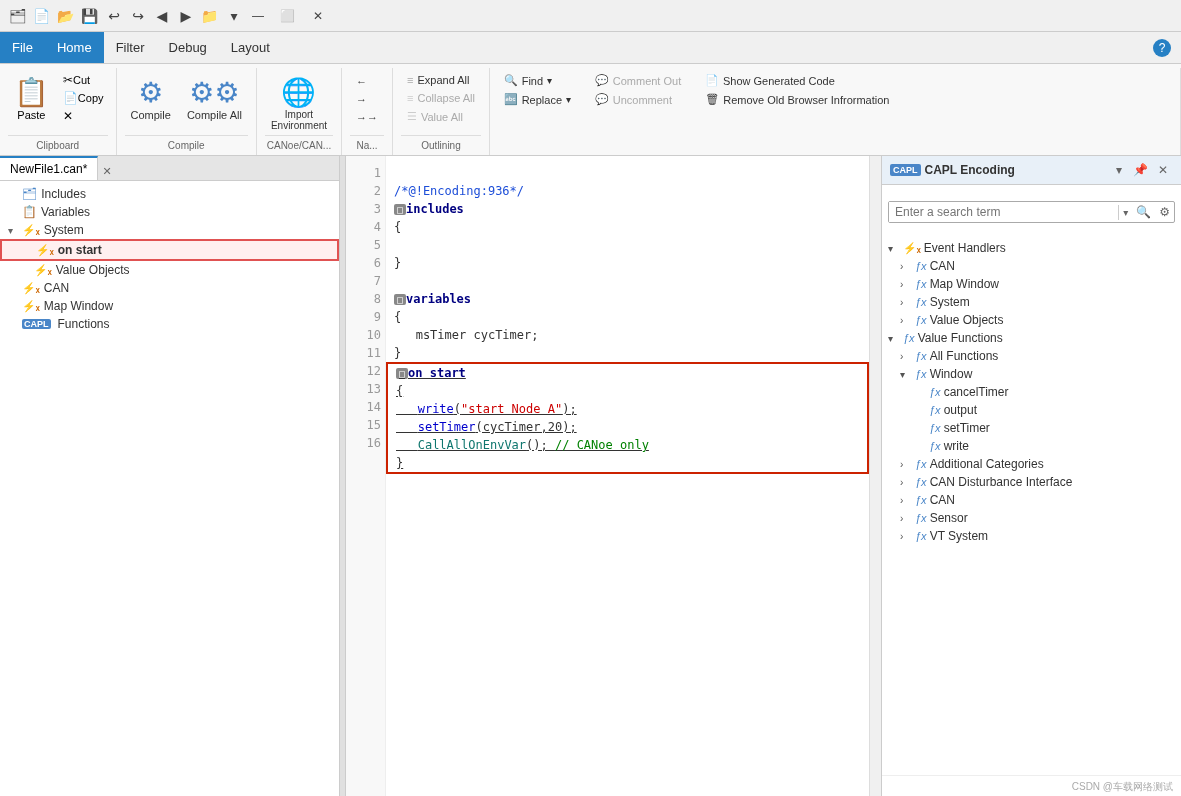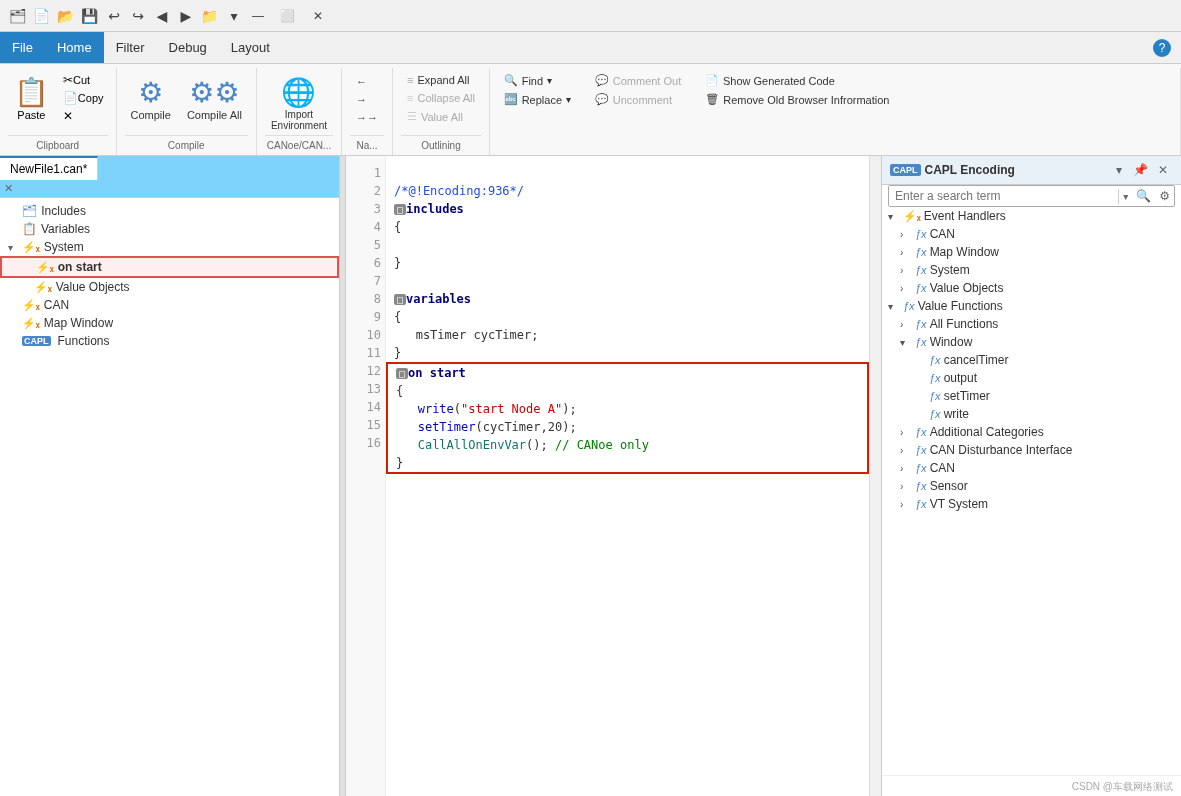--- a/index.html
+++ b/index.html
@@ -41,21 +41,21 @@
     
     .edit-btns { display: flex; flex-direction: column; gap: 2px; }
     .edit-btn { display: flex; align-items: center; gap: 4px; padding: 2px 6px; cursor: pointer; font-size: 11px; color: #333; }
     .edit-btn.disabled { color: #aaa; cursor: default; }
 
     
     .main-area { display: flex; height: calc(796px - 32px - 32px - 90px); }
 
     
     .left-panel { width: 340px; background: white; border-right: 1px solid #ccc; display: flex; flex-direction: column; }
-    .tab-bar { display: flex; background: #7dd3fc; border-bottom: 1px solid #ccc; align-items: flex-start; flex-direction: column; }
+    .tab-bar { display: flex; background: #e5e5e5; border-bottom: 1px solid #ccc; align-items: flex-end; }
     .tab { padding: 4px 10px; font-size: 12px; cursor: pointer; border-right: 1px solid #ccc; background: white; border-top: 2px solid #2680c4; }
     .tab-close { padding: 2px 4px; cursor: pointer; color: #666; font-size: 11px; }
 
     
     .tree { flex: 1; overflow-y: auto; padding: 4px 0; }
     .tree-item { display: flex; align-items: center; padding: 2px 8px; cursor: pointer; font-size: 12px; color: #333; gap: 4px; }
     .tree-item.selected { background: #cce5f5; border: 2px solid #e05252; }
     .tree-item.indent1 { padding-left: 20px; }
     .tree-toggle { font-size: 10px; color: #666; width: 10px; }
     .tree-label { font-size: 12px; }
@@ -317,21 +317,21 @@
 <span style="color:#1d4ed8;">/*@!Encoding:936*/</span>
 <span style="color:white;background:#888;padding:0 3px;font-size:10px;border-radius:2px;">□</span><span style="color:#000080;font-weight:bold;">includes</span>
 {
 
 }
 
 <span style="color:white;background:#888;padding:0 3px;font-size:10px;border-radius:2px;">□</span><span style="color:#000080;font-weight:bold;">variables</span>
 {
    msTimer cycTimer;
 }
-<div style="border:2px solid #cc2200;margin-left:-8px;padding:0 8px;display:inline-block;width:calc(100% + 16px);background:white;"><span style="color:white;background:#888;padding:0 3px;font-size:10px;border-radius:2px;">□</span><span style="color:#000080;font-weight:bold;">on start</span>
+<div style="border:2px solid #cc2200;margin-left:-8px;padding:0 8px;display:inline-block;width:calc(100% + 16px);background:white;text-decoration:underline;"><span style="color:white;background:#888;padding:0 3px;font-size:10px;border-radius:2px;">□</span><span style="color:#000080;font-weight:bold;">on start</span>
 {
    <span style="color:#0000cc;">write</span>(<span style="color:#cc0000;">"start Node A"</span>);
    <span style="color:#0000cc;">setTimer</span>(cycTimer,20);
    <span style="color:#0f766e;">CallAllOnEnvVar</span>(); <span style="color:#008000;">// CANoe only</span>
 }</div>
       </div>
       <div style="width:12px;background:#f0f0f0;border-left:1px solid #ddd;"></div>
     </div>
   </div>
 
@@ -339,21 +339,21 @@
     <div class="right-panel-header">
       <span style="background:#4a86c8;color:white;font-size:9px;font-weight:bold;padding:1px 3px;border-radius:2px;">CAPL</span>
       <span class="right-panel-title">CAPL Encoding</span>
       <div class="panel-controls">
         <div class="panel-ctrl">▾</div>
         <div class="panel-ctrl">📌</div>
         <div class="panel-ctrl">✕</div>
       </div>
     </div>
 
-    <div style="display:flex;align-items:center;margin:0 6px;border:1px solid #aaa;border-radius:2px;">
+    <div style="display:flex;align-items:center;margin:16px 6px;border:1px solid #aaa;border-radius:2px;">
       <input class="search-input" style="flex: 1 1 0%; border: none; outline: none; padding: 3px 6px; font-size: 12px; color: rgb(153, 153, 153);" placeholder="Enter a search term">
       <span style="padding:2px 4px;border-left:1px solid #ccc;cursor:pointer;font-size:10px;color:#666;">▾</span>
       <span style="padding:2px 4px;cursor:pointer;font-size:12px;color:#666;">🔍</span>
       <span style="padding:2px 4px;cursor:pointer;font-size:12px;color:#666;">⚙</span>
     </div>
 
     <div class="func-tree">
 
       <div class="ftree-item">
         <span class="ftree-toggle">▾</span>

